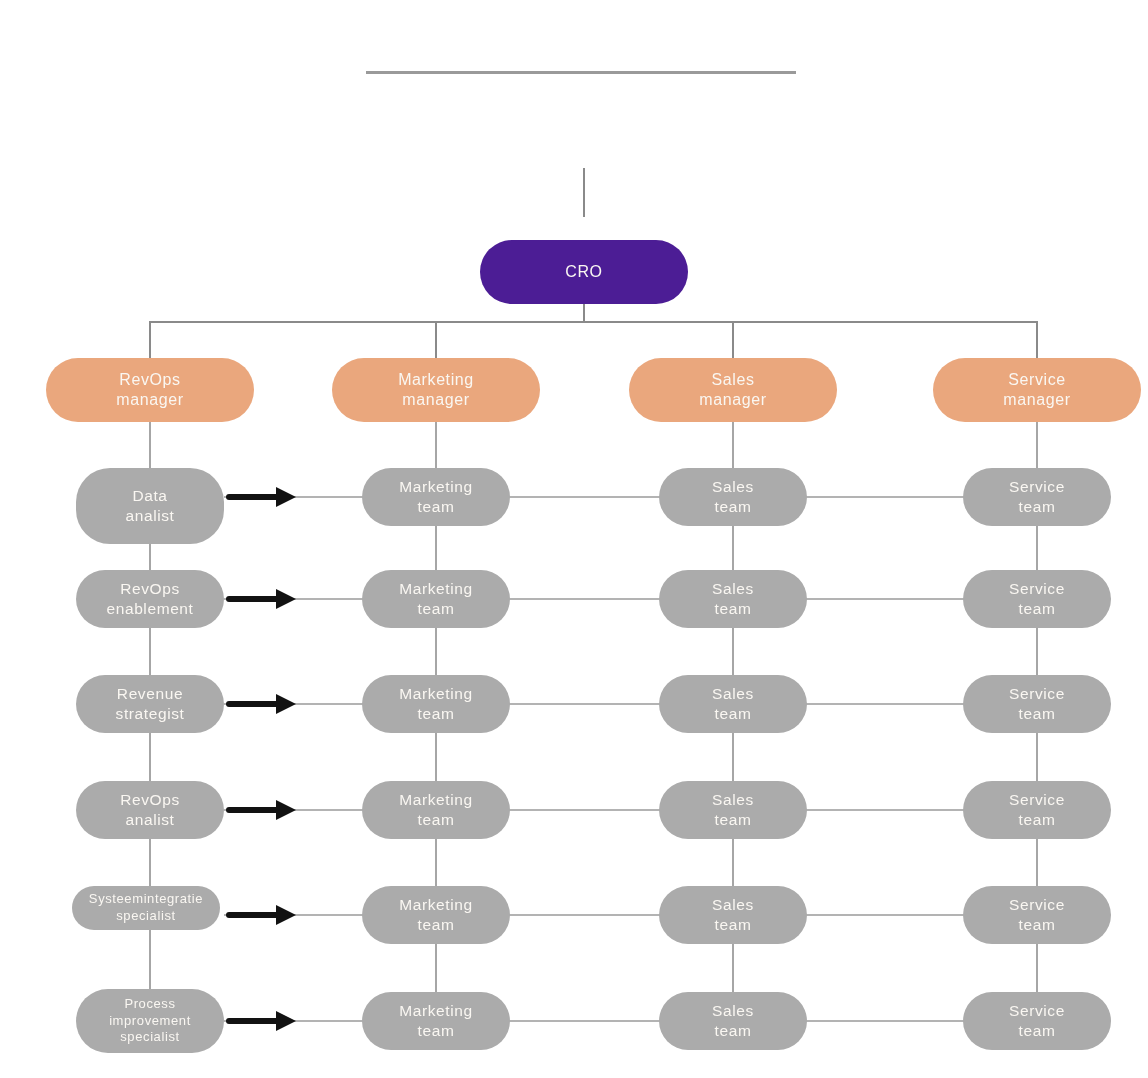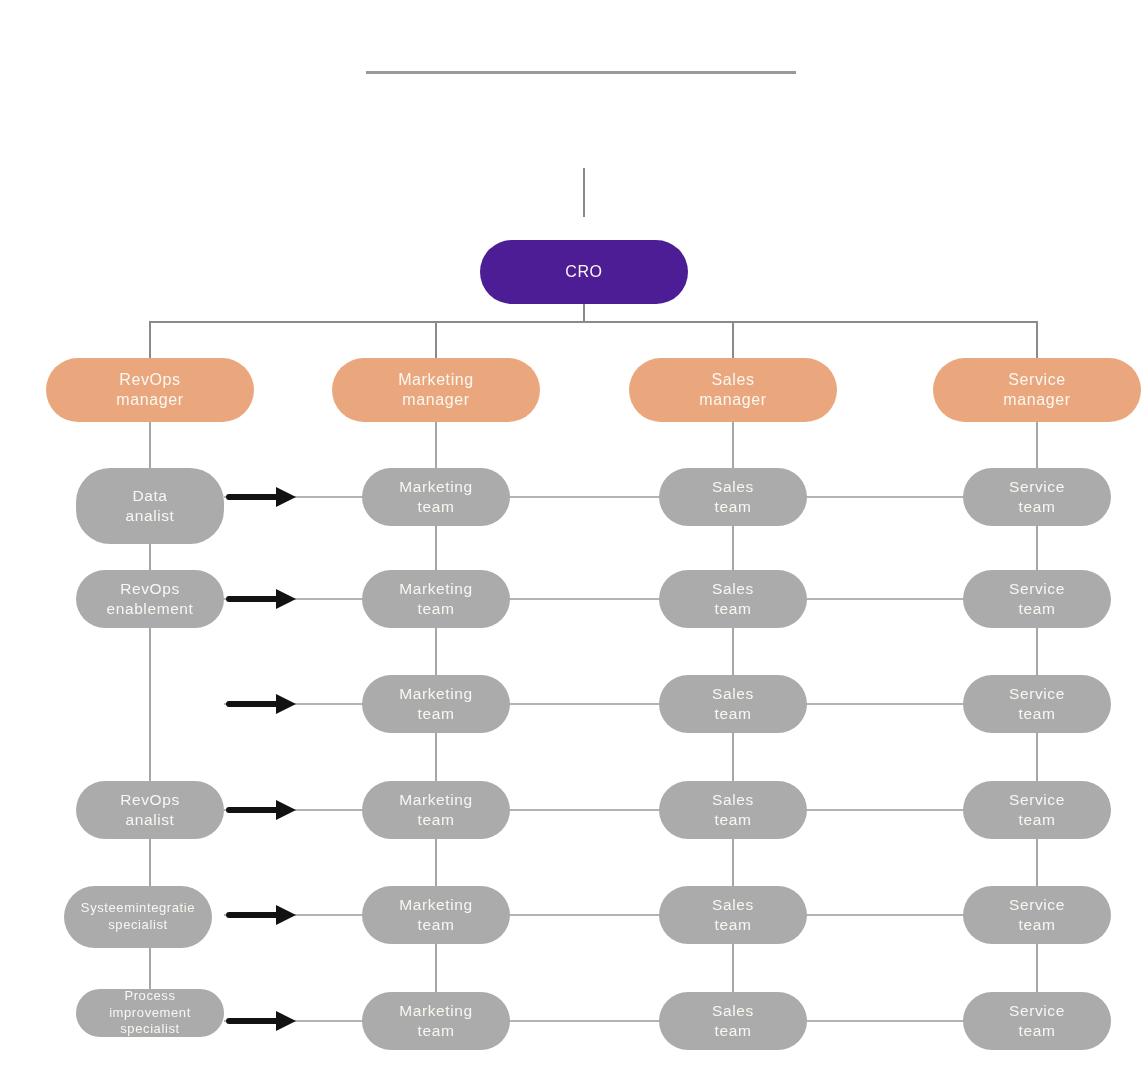--- a/index.html
+++ b/index.html
@@ -129,25 +129,27 @@
 manager</div>
   <div class="pill mgr" style="left:629px; top:358px; width:208px; height:64px;">Sales
 manager</div>
   <div class="pill mgr" style="left:933px; top:358px; width:208px; height:64px;">Service
 manager</div>
 
   <div class="pill team" style="left:76px; top:468px; width:148px; height:76px;">Data
 analist</div>
   <div class="pill team" style="left:76px; top:570px; width:148px; height:58px;">RevOps
 enablement</div>
+  <div class="pill team" style="left:76px; top:675px; width:148px; height:58px;">Revenue
+strategist</div>
   <div class="pill team" style="left:76px; top:781px; width:148px; height:58px;">RevOps
 analist</div>
-  <div class="pill team small-label" style="left:64px; top:886px; width:148px; height:62px;">Systeemintegratie
+  <div class="pill team small-label" style="left:72px; top:886px; width:148px; height:44px;">Systeemintegratie
 specialist</div>
-  <div class="pill team small-label" style="left:76px; top:989px; width:148px; height:48px;">Process
+  <div class="pill team small-label" style="left:76px; top:989px; width:148px; height:64px;">Process
 improvement
 specialist</div>
 
   <div class="pill team" style="left:362px; top:468px; width:148px; height:58px;">Marketing
 team</div>
   <div class="pill team" style="left:362px; top:570px; width:148px; height:58px;">Marketing
 team</div>
   <div class="pill team" style="left:362px; top:675px; width:148px; height:58px;">Marketing
 team</div>
   <div class="pill team" style="left:362px; top:781px; width:148px; height:58px;">Marketing

